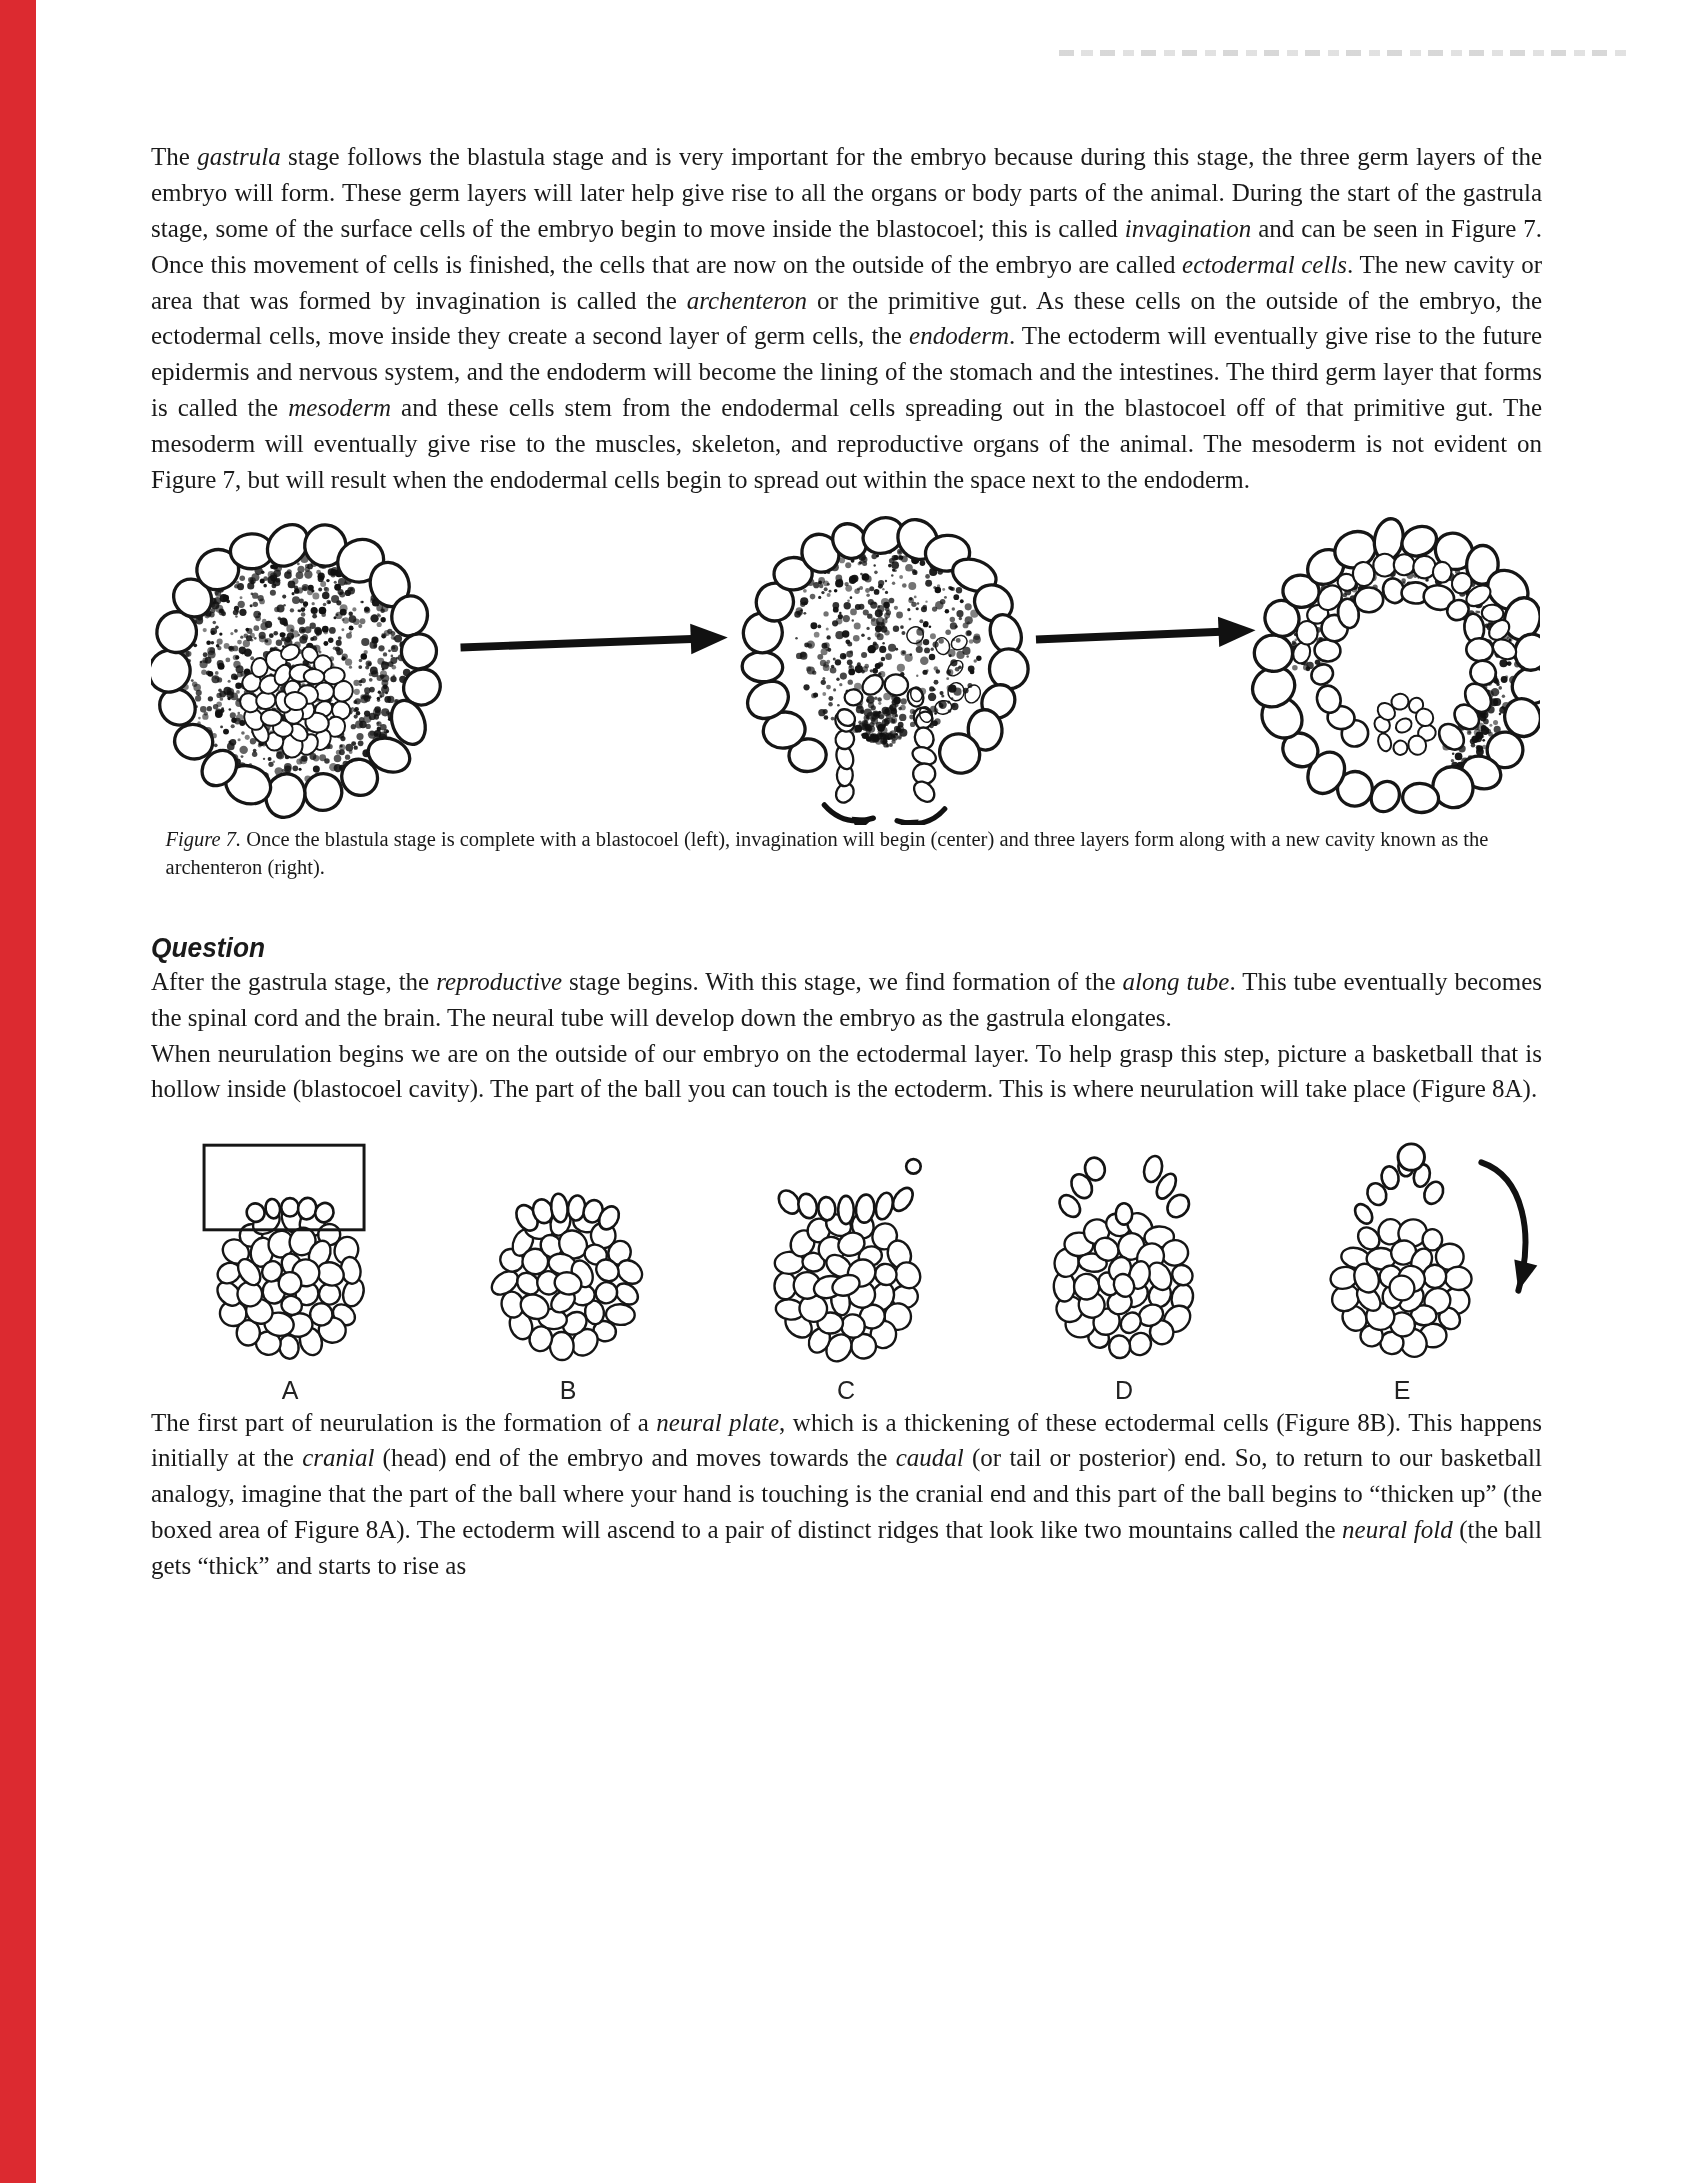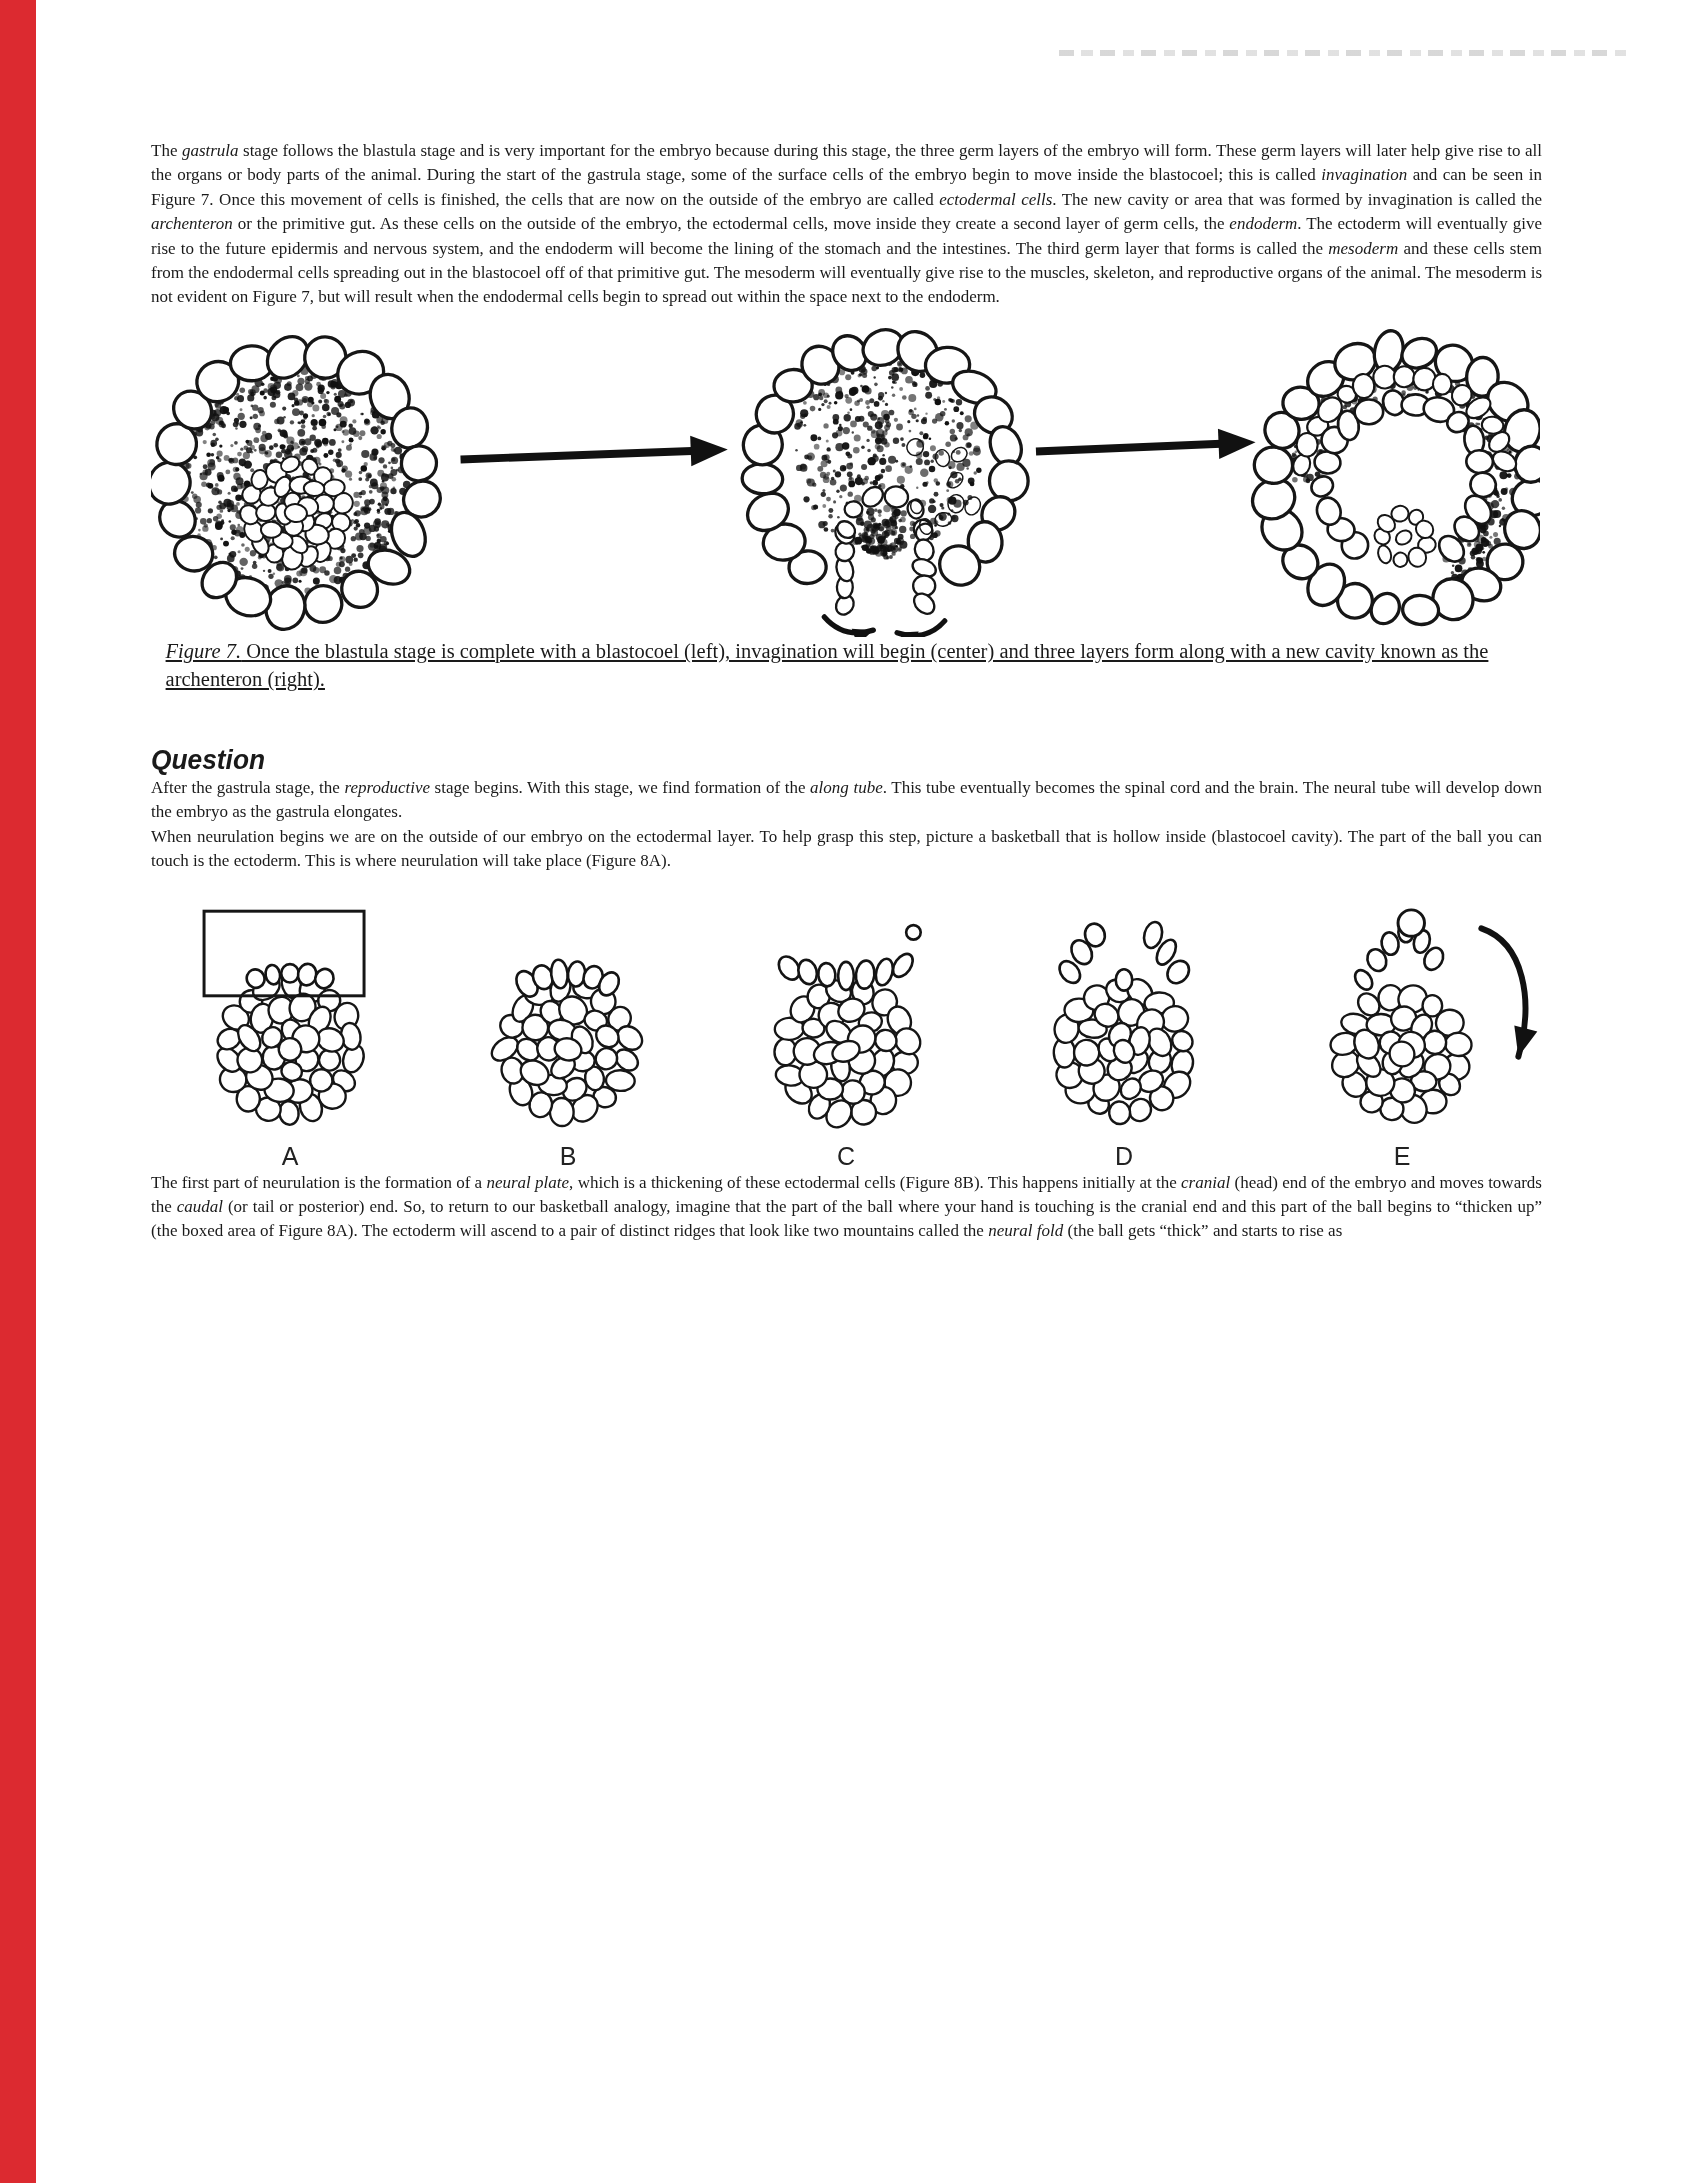--- a/index.html
+++ b/index.html
@@ -3,26 +3,26 @@
 <meta charset="utf-8">
 <style>
   *{box-sizing:border-box;}
   html,body{margin:0;padding:0;background:#ffffff;}
   body{width:1687px;height:2183px;position:relative;overflow:hidden;
        font-family:"Liberation Serif",serif;color:#1a1a1a;}
   .red-bar{position:absolute;left:0;top:0;width:36px;height:2183px;background:#dc2a30;}
   .scan-artifact{position:absolute;left:1059px;top:50px;width:569px;height:6px;opacity:.35;
        background:repeating-linear-gradient(90deg,#8f8f8f 0 14.6px,transparent 14.6px 22.5px,#aaaaaa 22.5px 34px,transparent 34px 41px);}
   .content{position:absolute;left:151px;top:0;width:1391px;padding-top:139px;}
-  p.body{font-size:17px;line-height:1.435;text-align:justify;margin:0;}
+  p.body{font-size:25px;line-height:1.435;text-align:justify;margin:0;}
   p.body i, p.caption i{font-style:italic;}
   .fig7-wrap{margin-top:9.3px;}
   .fig7-wrap svg{display:block;width:1389px;height:318px;}
   p.caption{font-size:20.5px;line-height:1.38;margin:0;text-align:left;}
-  .caption7{margin-top:30px;padding-left:14.6px;padding-right:6.6px;text-decoration:underline;}
+  .caption7{margin-top:30px;padding-left:14.6px;padding-right:6.6px;}
   .qhead{margin:50px 0 0 0;font-family:"Liberation Sans",sans-serif;font-style:italic;font-weight:700;
          font-size:28px;line-height:1.15;transform:scaleX(.94);transform-origin:left;}
   .q14{margin-top:34px;padding-left:13.2px;}
   .p2{margin-top:46px;}
   .p3{margin-top:20px;}
   .fig8{display:flex;margin-top:21px;}
   .fig8 figure{margin:0;width:278px;}
   .ballsvg{display:block;width:278px;height:238px;}
   .ball-label{text-align:center;font-family:"Liberation Sans",sans-serif;font-size:25px;margin-top:9.3px;color:#222;}
   .caption8{margin-top:29px;padding-left:26.5px;}

